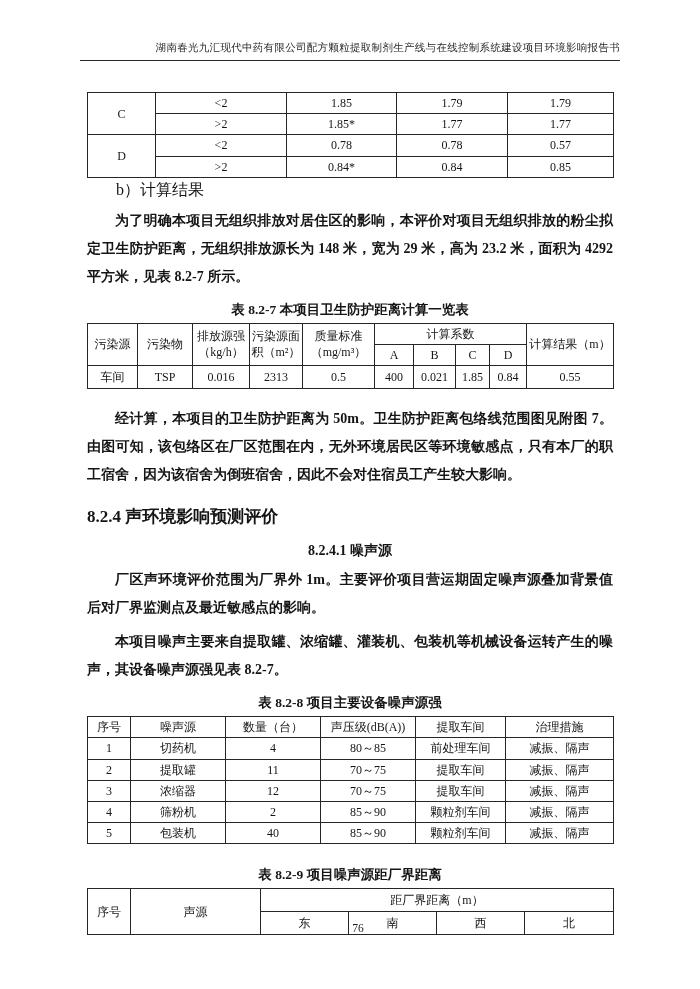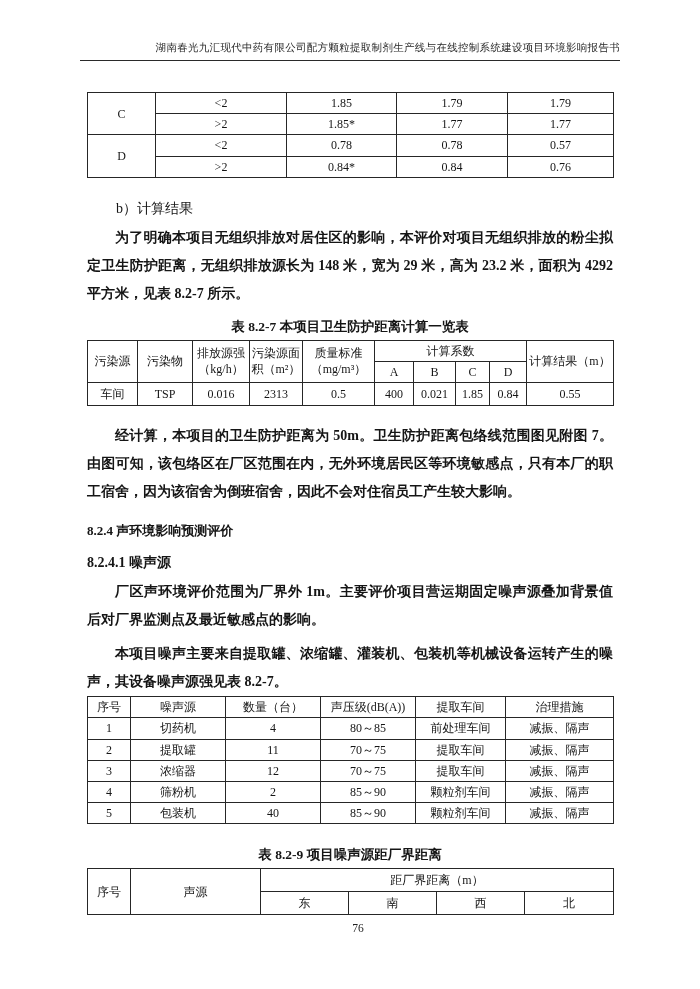--- a/index.html
+++ b/index.html
@@ -26,33 +26,33 @@
   table { border-collapse:collapse; width:100%; table-layout:fixed; }
   td, th {
     border:1px solid #262626;
     text-align:center; vertical-align:middle;
     font-size:12px; font-weight:normal;
     padding:2px 2px; line-height:1.35;
     overflow:hidden;
   }
   .top-table td { height:21px; }
   .note { font-size:11.5px; margin-top:4px; color:#1a1a1a; }
-  .b-heading { font-size:14px; margin:22px 0 0 29px; }
+  .b-heading { font-size:16px; margin:2px 0 0 29px; }
   p.body {
     font-size:14px; line-height:28px;
     text-align:justify; text-indent:2em;
     margin:6px 0 0 0;
     font-weight:bold;
   }
   .table-title {
     font-size:13.5px; font-weight:bold; text-align:center;
     margin:10px 0 4px 0;
   }
-  .section-heading { font-size:13px; font-weight:bold; margin:16px 0 0 0; }
-  .sub-section-heading { font-size:14px; font-weight:bold; margin:14px 0 0 0; }
+  .section-heading { font-size:17px; font-weight:bold; margin:16px 0 0 0; }
+  .sub-section-heading { font-size:14px; font-weight:bold; margin:14px 0 0 0;text-align:center; }
   .t827 th, .t827 td { padding:2px 1px; }
   .t827 .data-row td { height:23px; }
   .t828 td, .t828 th { height:21px; }
   .t829 td, .t829 th { height:23px; }
   .page-footer {
     position:absolute; top:922px; left:8px; width:700px;
     text-align:center; font-size:11.5px; color:#222;
   }
 </style>
 </head>
@@ -88,21 +88,21 @@
       <td rowspan="2">D</td>
       <td>&lt;2</td>
       <td>0.78</td>
       <td>0.78</td>
       <td>0.57</td>
     </tr>
     <tr>
       <td>&gt;2</td>
       <td>0.84*</td>
       <td>0.84</td>
-      <td>0.76</td>
+      <td>0.85</td>
     </tr>
   </tbody>
     </table>
 
 
   <div class="b-heading">b）计算结果</div>
 
   <p class="body">为了明确本项目无组织排放对居住区的影响，本评价对项目无组织排放的粉尘拟定卫生防护距离，无组织排放源长为 148 米，宽为 29 米，高为 23.2 米，面积为 4292 平方米，见表 8.2-7 所示。</p>
 
   <div class="table-title">表 8.2-7  本项目卫生防护距离计算一览表</div>
@@ -152,20 +152,21 @@
     </table>
 
   <p class="body" style="margin-top:16px">经计算，本项目的卫生防护距离为 50m。卫生防护距离包络线范围图见附图 7。由图可知，该包络区在厂区范围在内，无外环境居民区等环境敏感点，只有本厂的职工宿舍，因为该宿舍为倒班宿舍，因此不会对住宿员工产生较大影响。</p>
 
   <div class="section-heading">8.2.4  声环境影响预测评价</div>
   <div class="sub-section-heading">8.2.4.1  噪声源</div>
 
   <p class="body">厂区声环境评价范围为厂界外 1m。主要评价项目营运期固定噪声源叠加背景值后对厂界监测点及最近敏感点的影响。</p>
   <p class="body">本项目噪声主要来自提取罐、浓缩罐、灌装机、包装机等机械设备运转产生的噪声，其设备噪声源强见表 8.2-7。</p>
 
+  <div class="table-title">表 8.2-8  项目主要设备噪声源强</div>
 
   <table class="t828">
     <colgroup>
       <col style="width:43px">
         <col style="width:95px">
         <col style="width:95px">
         <col style="width:95px">
         <col style="width:90px">
         <col style="width:108px">
     </colgroup>

